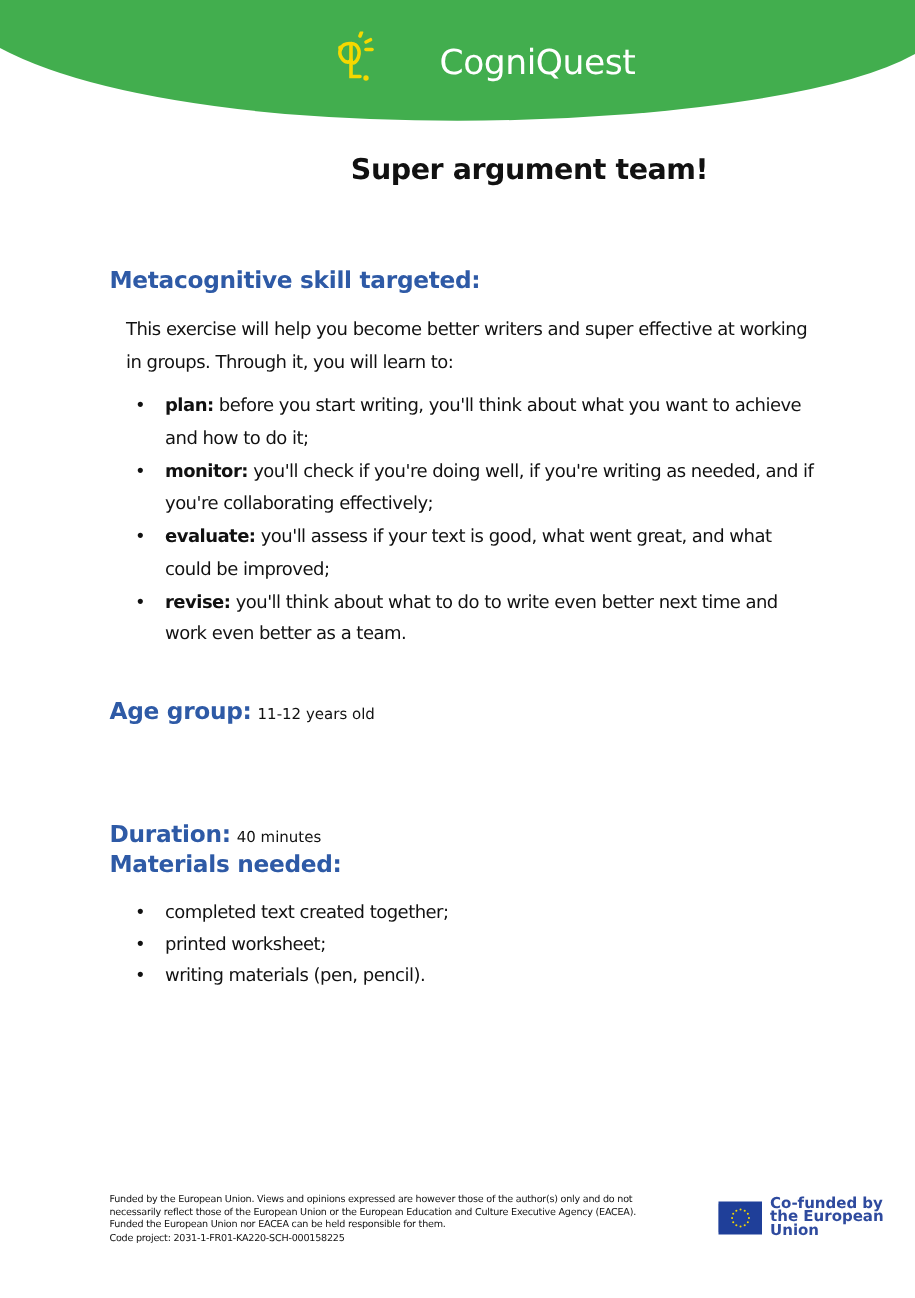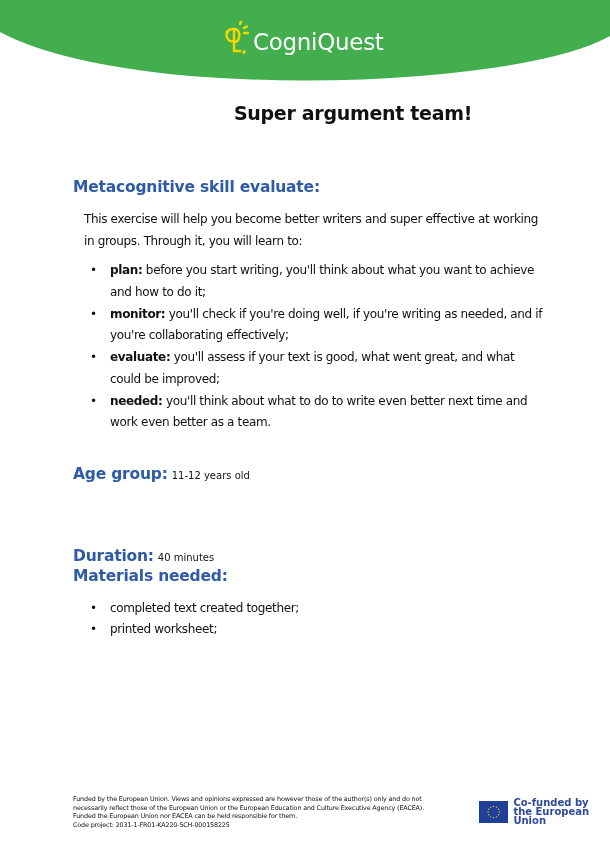--- a/index.html
+++ b/index.html
@@ -7,21 +7,21 @@
     width: 610px; height: 865px; position: relative; overflow: hidden;
     background: #ffffff;
     font-family: "Liberation Sans", "DejaVu Sans", sans-serif;
     color: #111111;
   }
   .header-arc {
     position: absolute; left: 0; top: 0; width: 610px; height: 82px;
   }
   .logo {
     position: absolute; left: 221px; top: 20px; height: 40px;
-    display: flex; align-items: center;
+    display: flex; align-items: center; gap: 40px;
   }
   .logo-mark { width: 30px; height: 38px; }
   .logo-text {
     color: #ffffff; font-size: 23px; font-family: "DejaVu Sans", sans-serif;
     letter-spacing: -0.3px; margin-left: 2px; margin-top: 4px;
   }
   .title {
     position: absolute; left: 0; width: 610px; top: 102px;
     text-align: center; font-weight: bold; font-size: 19px;
     font-family: "DejaVu Sans", sans-serif; letter-spacing: -0.3px; padding-left: 48px;
@@ -82,43 +82,44 @@
       <path d="M23,12 L27,12"></path>
     </g>
     <circle cx="6" cy="11" r="1.6" fill="#f5d800"></circle>
     <circle cx="23" cy="31" r="1.8" fill="#f5d800"></circle>
   </svg>
   <span class="logo-text">CogniQuest</span>
 </div>
 
 <div class="title">Super argument team!</div>
 
-<div class="h2" style="top:178px;">Metacognitive skill evaluate:</div>
+<div class="h2" style="top:178px;">Metacognitive skill targeted:</div>
 <div class="para" style="top:209px;margin-left:11px;">This exercise will help you become better writers and super effective at working in groups. Through it, you will learn to:</div>
 
 <ul class="bullets skills" style="top:260px;">
   <li><b>plan:</b><span> before you start writing, you'll think about what you want to achieve and how to do it;</span></li>
   <li><b>monitor:</b><span> you'll check if you're doing well, if you're writing as needed, and if you're collaborating effectively;</span></li>
   <li><b>evaluate:</b><span> you'll assess if your text is good, what went great, and what could be improved;</span></li>
-  <li><b>needed:</b><span> you'll think about what to do to write even better next time and work even better as a team.</span></li>
+  <li><b>revise:</b><span> you'll think about what to do to write even better next time and work even better as a team.</span></li>
 </ul>
 
 <div class="h2" style="top:465px;">
   <span>Age group:</span><span class="val">11-12 years old</span>
 </div>
 
 <div class="h2" style="top:516px;margin-top:31px;">
   <span>Duration:</span><span class="val">40 minutes</span>
 </div>
 
 <div class="h2" style="top:567px;">Materials needed:</div>
 
 <ul class="bullets materials" style="top:598px;">
   <li>completed text created together;</li>
   <li>printed worksheet;</li>
+  <li>writing materials (pen, pencil).</li>
 </ul>
 
 <div class="footer-text">
   <div>Funded by the European Union. Views and opinions expressed are however those of the author(s) only and do not</div>
   <div>necessarily reflect those of the European Union or the European Education and Culture Executive Agency (EACEA).</div>
   <div>Funded the European Union nor EACEA can be held responsible for them.</div>
   <div>Code project: 2031-1-FR01-KA220-SCH-000158225</div>
 </div>
 
 <div class="eu-badge">

